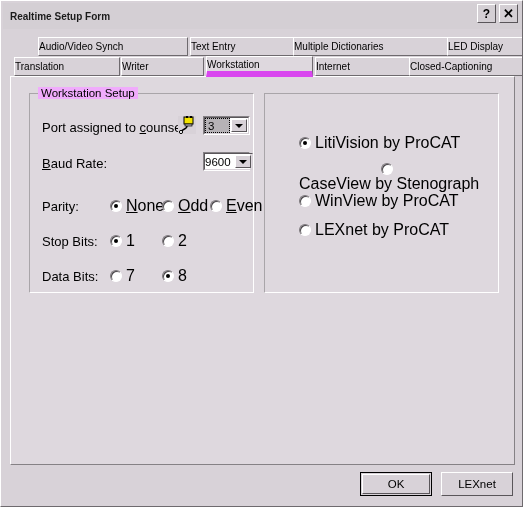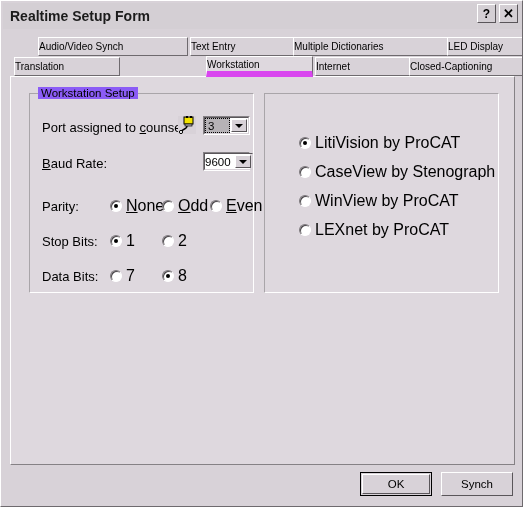--- a/index.html
+++ b/index.html
@@ -31,21 +31,21 @@
     position: absolute;
     left: 2px;
     top: 2px;
     width: 519px;
     height: 26px;
     background: #d4cfd4;
     display: flex;
     align-items: center;
   }
   #title-text {
-    font-size: 14px;
+    font-size: 10px;
     font-weight: bold;
     color: #1b1b1b;
     padding-left: 7px;
     letter-spacing: 0px;
     white-space: nowrap;
   }
   .tbtn {
     position: absolute;
     top: 3px;
     width: 19px;
@@ -126,21 +126,21 @@
     border-top-color: #a9a5a9;
     border-left-color: #a9a5a9;
     border-right-color: #ffffff;
     border-bottom-color: #ffffff;
   }
   .group-title {
     position: absolute;
     top: -7px;
     left: 8px;
     padding: 0 3px;
-    background: #8b5cf6;
+    background: #f0abfc;
     font-size: 11.5px;
     color: #000000;
     white-space: nowrap;
   }
 
   #group-setup {
     left: 18px;
     top: 16px;
     width: 225px;
     height: 200px;
@@ -331,20 +331,23 @@
     </div>
     <div class="tab row1" style="left:283px; width:156px;">
       <span>Multiple Dictionaries</span>
     </div>
     <div class="tab row1" style="left:437px; width:113px;">
       <span>LED Display</span>
     </div>
 
     <div class="tab row2" style="left:4px; width:106px;">
       <span>Translation</span>
+    </div>
+    <div class="tab row2" style="left:111px; width:83px;">
+      <span>Writer</span>
     </div>
     <div class="tab row2 active" style="left:196px; width:107px;">
       <span>Workstation</span>
     </div>
     <div class="tab row2" style="left:305px; width:116px;">
       <span>Internet</span>
     </div>
     <div class="tab row2" style="left:399px; width:136px;">
       <span>Closed-Captioning</span>
     </div>
@@ -421,37 +424,37 @@
         <span class="rlabel">8</span>
       </div>
     </div>
 
     <div class="groupbox" id="group-protocol">
 
       <div class="radio on" style="left:34px; top:40px;">
         <span class="dot"></span>
         <span class="rlabel">LitiVision by ProCAT</span>
       </div>
-      <div class="radio" style="left:34px; top:69px;">
+      <div class="radio" style="left:34px; top:69px;flex-direction:column;">
         <span class="dot"></span>
         <span class="rlabel">CaseView by Stenograph</span>
       </div>
       <div class="radio" style="left:34px; top:98px;">
         <span class="dot"></span>
         <span class="rlabel">WinView by ProCAT</span>
       </div>
       <div class="radio" style="left:34px; top:127px;">
         <span class="dot"></span>
         <span class="rlabel">LEXnet by ProCAT</span>
       </div>
     </div>
 
   </div>
 
   <div class="pushbtn default" id="ok-btn">
     <span class="btn-face"></span>
     <span class="btn-text">OK</span>
   </div>
   <div class="pushbtn" id="cancel-btn">
-    <span class="btn-text">Synch</span>
+    <span class="btn-text">LEXnet</span>
   </div>
 
 </div>
 
 </body></html>

